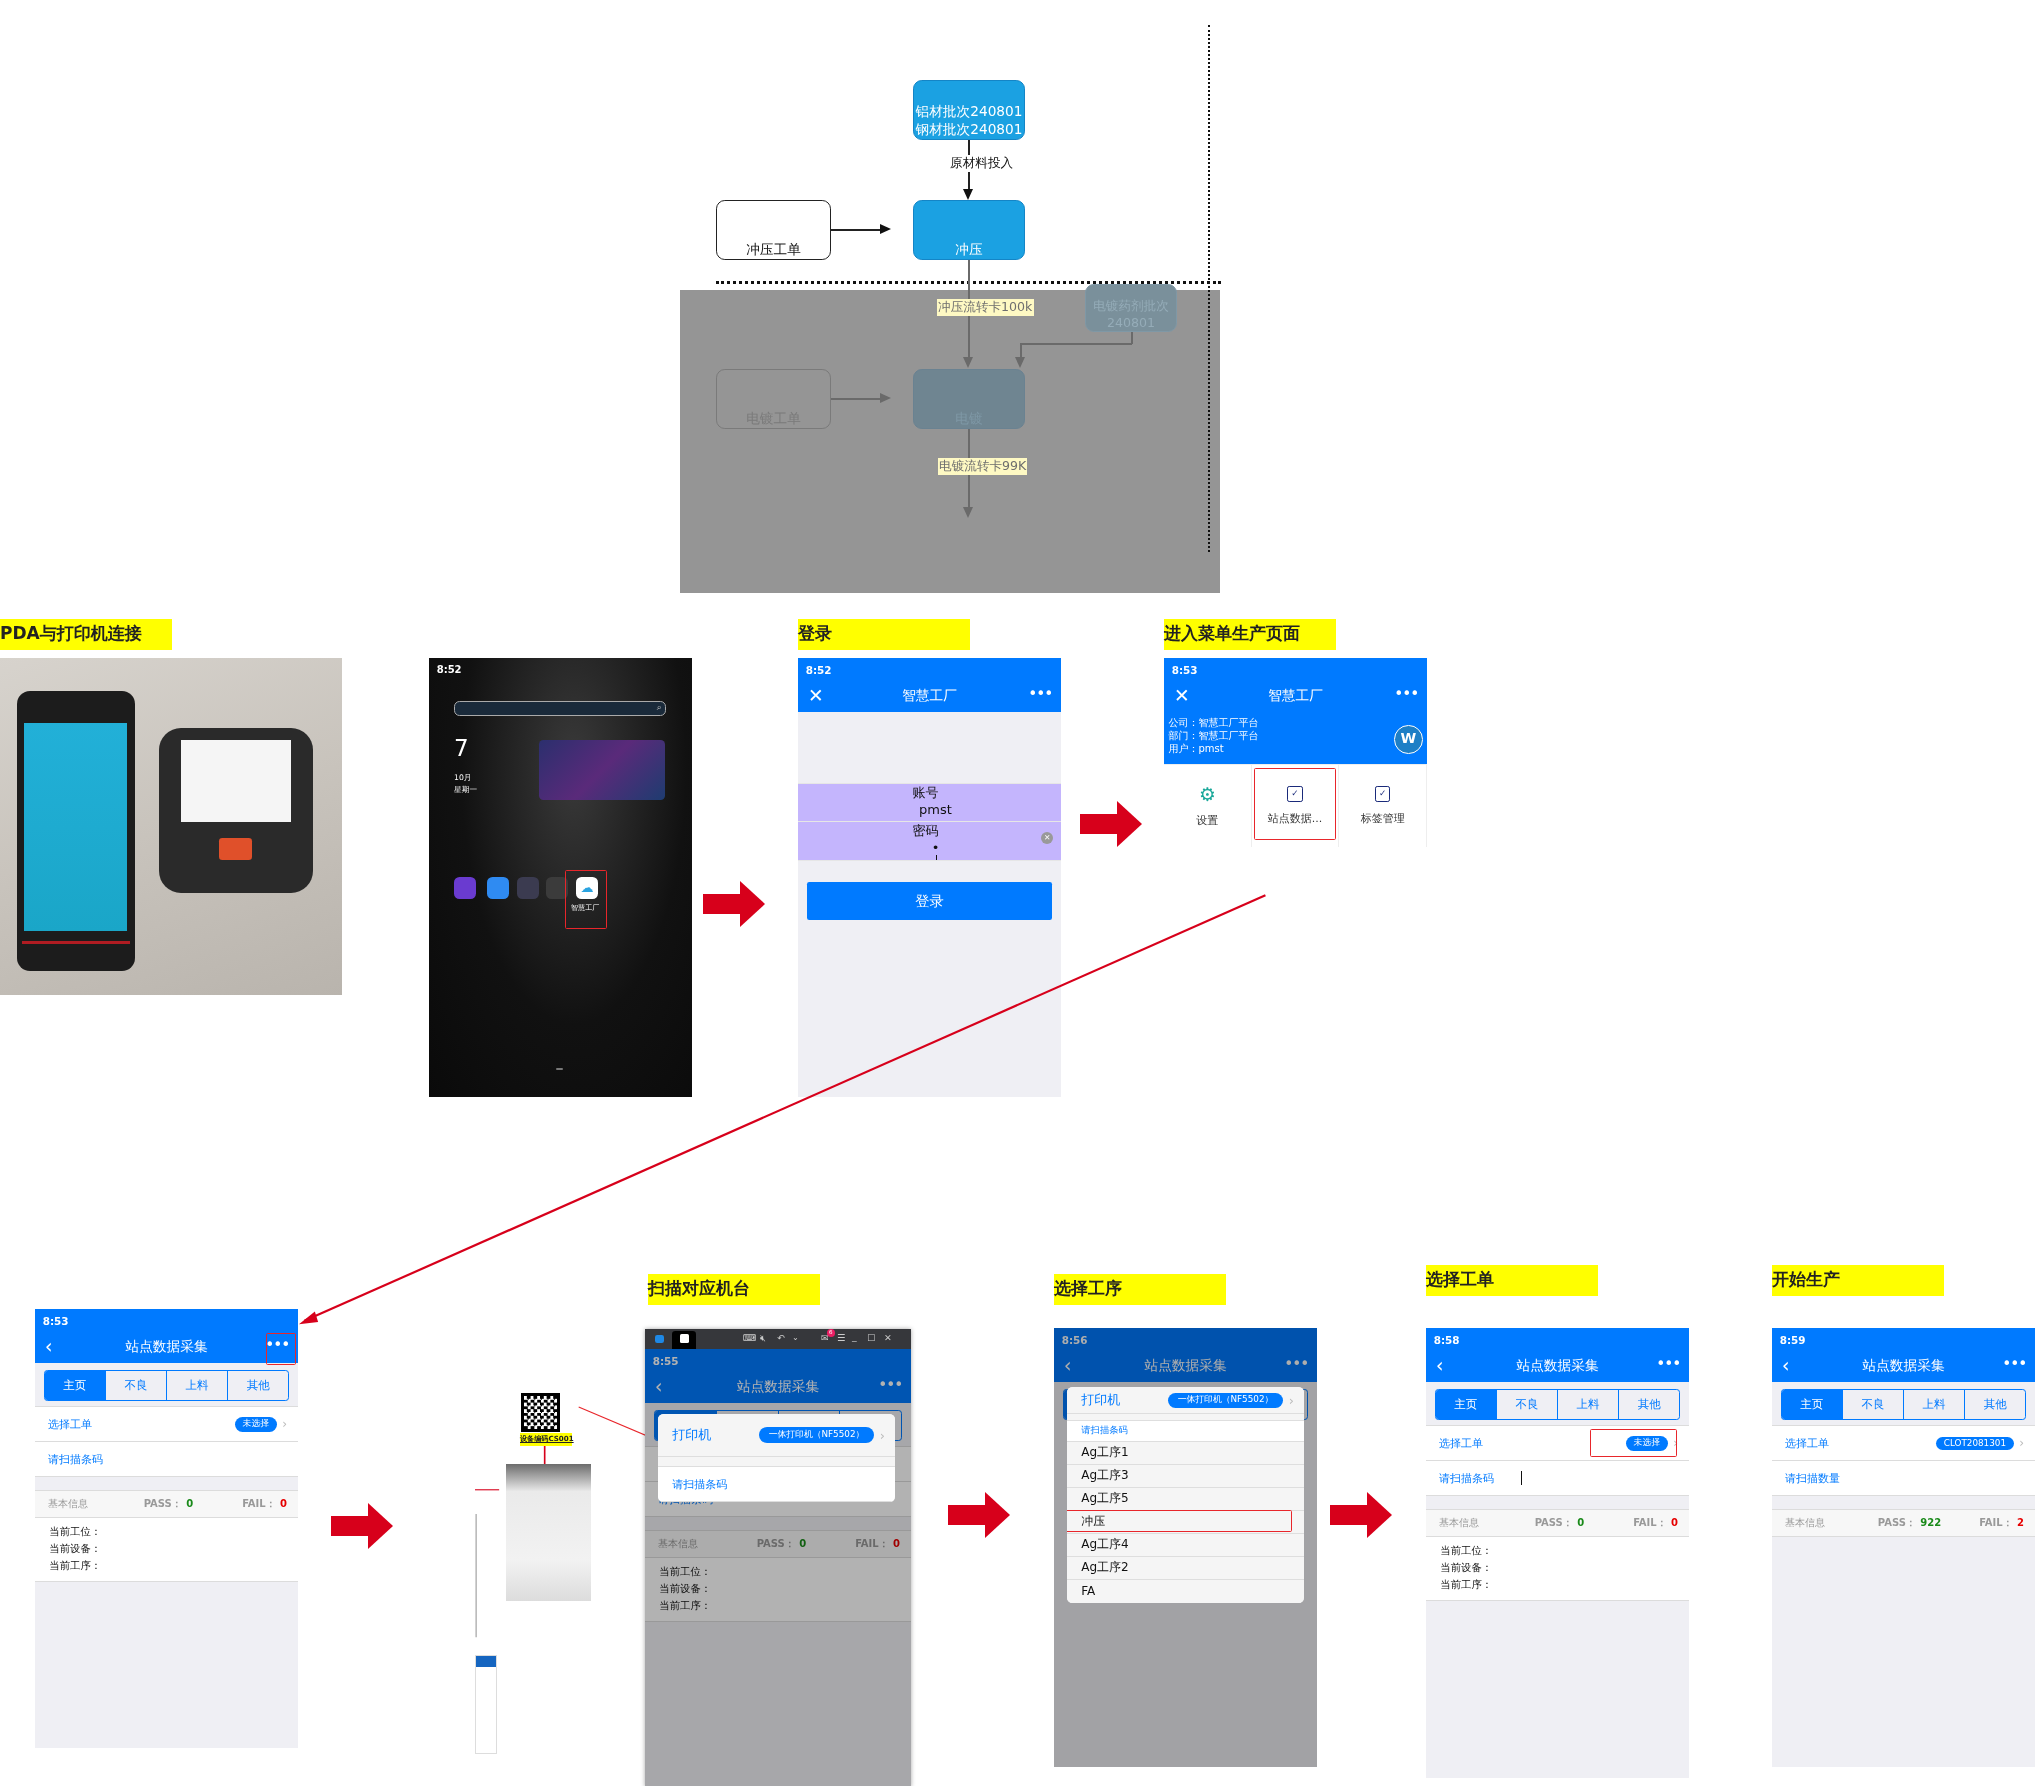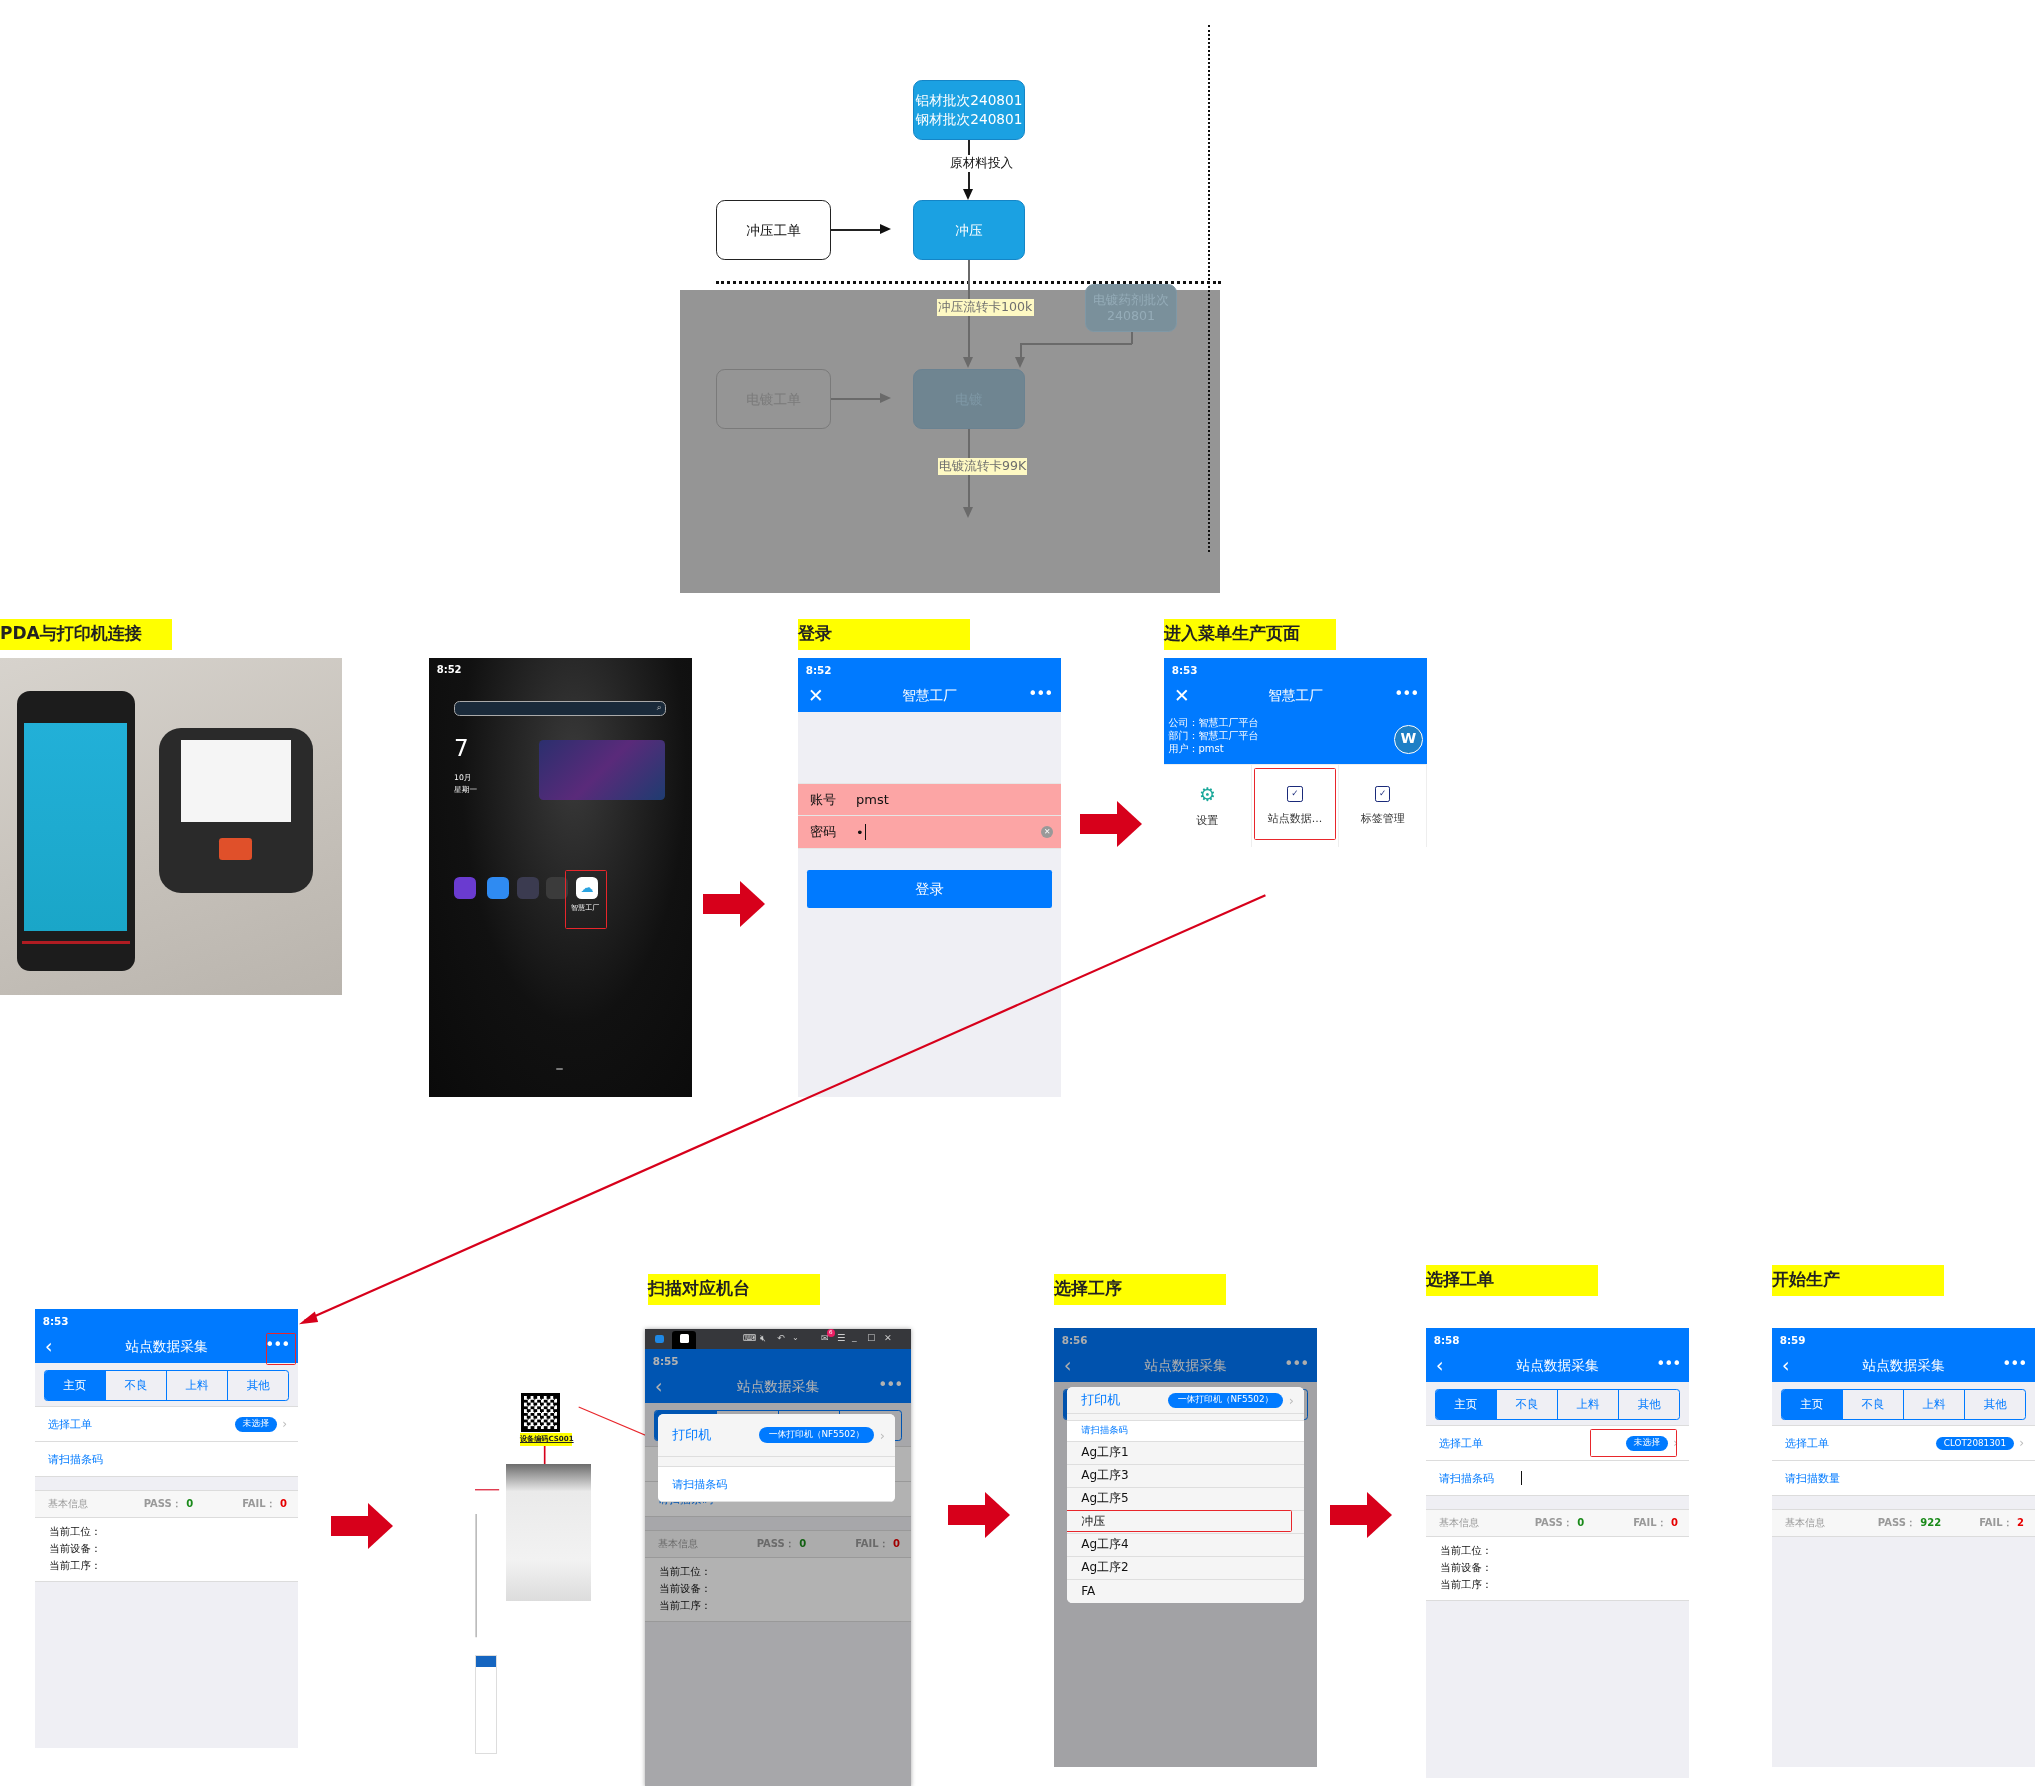--- a/index.html
+++ b/index.html
@@ -5,21 +5,21 @@
   * { box-sizing: border-box; margin: 0; padding: 0; }
   body { width: 2035px; height: 1786px; position: relative; background: #ffffff; overflow: hidden;
          font-family: "DejaVu Sans", "Liberation Sans", sans-serif; color: #222; }
   .abs { position: absolute; }
 
   
   #flow { left: 680px; top: 0; width: 540px; height: 592px; background: #fff; }
   #flow .shade { position: absolute; left: 0; top: 290px; width: 540px; height: 303px; background: #959595; }
   #flow .dotted-h { position: absolute; left: 36px; top: 281px; width: 505px; border-top: 3.3px dotted #111; }
   #flow .dotted-v { position: absolute; left: 528px; top: 25px; height: 527px; border-left: 2.2px dotted #111; }
-  .fbox { position: absolute; border-radius: 8.8px; display: flex; align-items: center; justify-content: center;
+  .fbox { position: absolute; border-radius: 8.8px; display: flex; align-items: flex-end; justify-content: center;
           text-align: center; font-size: 13.7px; line-height: 18.7px; }
   .fbox.blue { background: #1ba1e2; border: 1.1px solid #1485c6; color: #fff; }
   .fbox.white { background: #fff; border: 1.6px solid #222; color: #111; }
   .fbox.faded-blue { background: #6f8591; border: 1.1px solid #6a8291; color: #7f98a6; }
   .fbox.faded-blue2 { background: #7a909b; border: 1.1px solid #7f98a6; color: #95acb8; }
   .fbox.faded-white { background: transparent; border: 1.6px solid #7a7a7a; color: #7a7a7a; }
   .flabel { position: absolute; font-size: 12.6px; background: #fff; padding: 0 1.1px; color: #111; }
   .flabel.faded { background: #fef9c3; color: #6e6e6e; }
   .vline { position: absolute; width: 1.6px; background: #222; }
   .vline.faded { background: #6a6a6a; }
@@ -63,21 +63,21 @@
   .redbox { position: absolute; border: 1.6px solid #e8262b; border-radius: 1.6px; }
 
   
   #photo { left: 0; top: 658px; width: 342px; height: 337px; background: linear-gradient(160deg,#d7d3cd 0%,#c8c3bc 50%,#b9b4ad 100%); overflow: hidden; }
 
   
   #home { left: 429px; top: 658px; width: 263px; height: 439px; background: radial-gradient(ellipse at 55% 25%, #3a3a3a 0%, #111 55%, #0a0a0a 100%); color: #fff; }
 
   
   #login { left: 798px; top: 658px; height: 439px; }
-  #login .field { background: #fca5a5; height: 33px; display: flex; align-items: center; padding-left: 12px; font-size: 13px; color: #111; border-bottom: 1.1px solid #e6e6e6; position: relative; }
+  #login .field { background: #c4b5fd; height: 39px; display: flex; align-items: center; padding-left: 12px; font-size: 13px; color: #111; border-bottom: 1.1px solid #e6e6e6; position: relative; flex-direction: column; }
   #login .field .lbl { width: 33px; margin-right: 13px; }
   #login .btn { margin: 21px 8.8px 0 8.8px; height: 38px; background: #007aff; color: #fff; border-radius: 2.2px; display: flex; align-items: center; justify-content: center; font-size: 14.3px; }
 
   
   #menu { left: 1164px; top: 658px; height: 193px; background: #fff; }
   #menu .info { background: #007aff; color: #fff; font-size: 10px; line-height: 13px; padding: 4.4px 0 3.3px 4.4px; height: 52px; position: relative; }
   #menu .grid { display: flex; border-top: 0.5px solid #eee; height: 83px; }
   #menu .grid .cell { flex: 1; border-right: 1.1px solid #eee; display: flex; flex-direction: column; align-items: center; justify-content: center; gap: 8.8px; font-size: 11px; color: #333; position: relative; }
 
   

